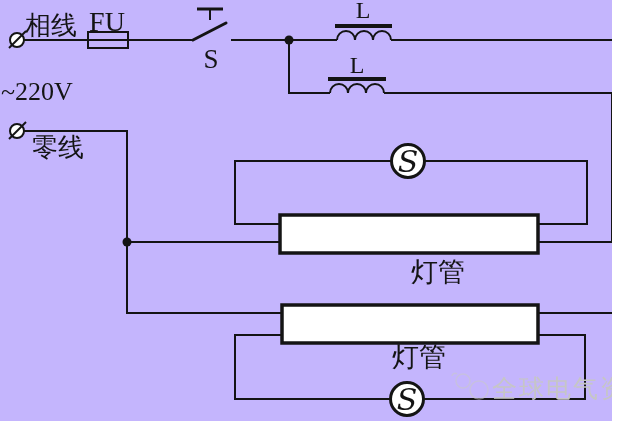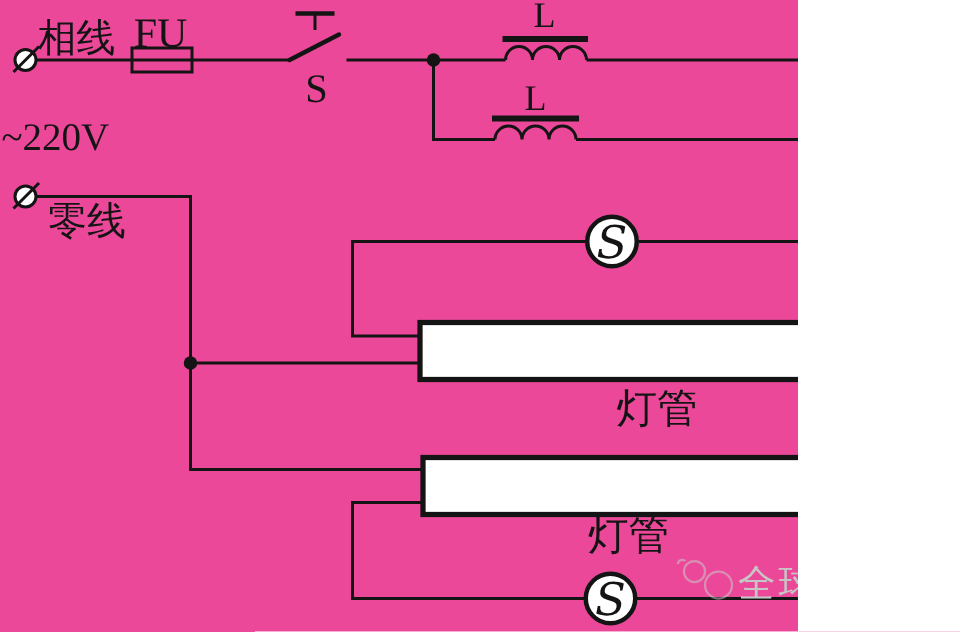--- a/index.html
+++ b/index.html
@@ -1,16 +1,16 @@
 <!DOCTYPE html>
 <html><head>
 <meta charset="utf-8">
 <style>
   html,body{margin:0;padding:0;background:#ffffff;}
-  .stage{position:relative;width:532px;height:421px;background:#ec4899;overflow:hidden;
+  .stage{position:relative;width:612px;height:421px;background:#c4b5fd;overflow:hidden;
          font-family:"Liberation Sans",sans-serif;}
   svg{display:block;}
   .wire{stroke:#141414;stroke-width:2;fill:none;}
   .thick{stroke:#141414;stroke-width:4;fill:none;}
   .comp{stroke:#141414;stroke-width:3.5;fill:#ffffff;}
   .starter-circle{stroke:#141414;stroke-width:3;fill:#ffffff;}
   .term{stroke:#141414;stroke-width:2;fill:#ffffff;}
   .dot{fill:#141414;stroke:none;}
   .t-cjk{font-family:"DejaVu Sans",sans-serif;fill:#141414;}
   .t-serif{font-family:"Liberation Serif","DejaVu Serif",serif;fill:#141414;}

